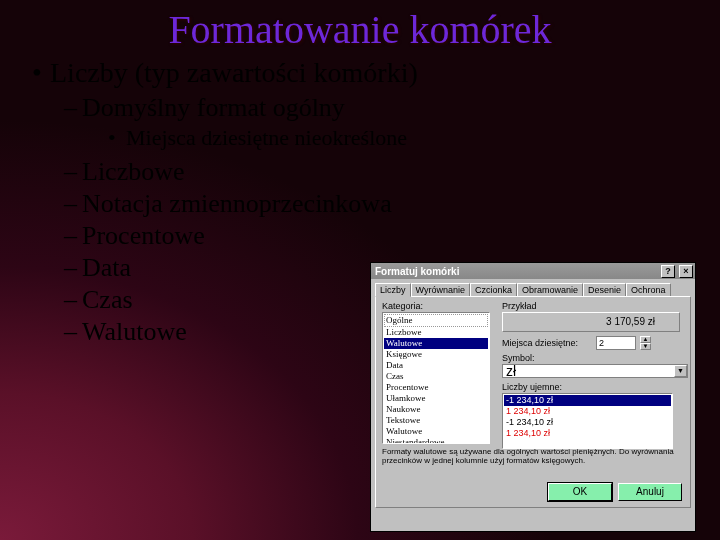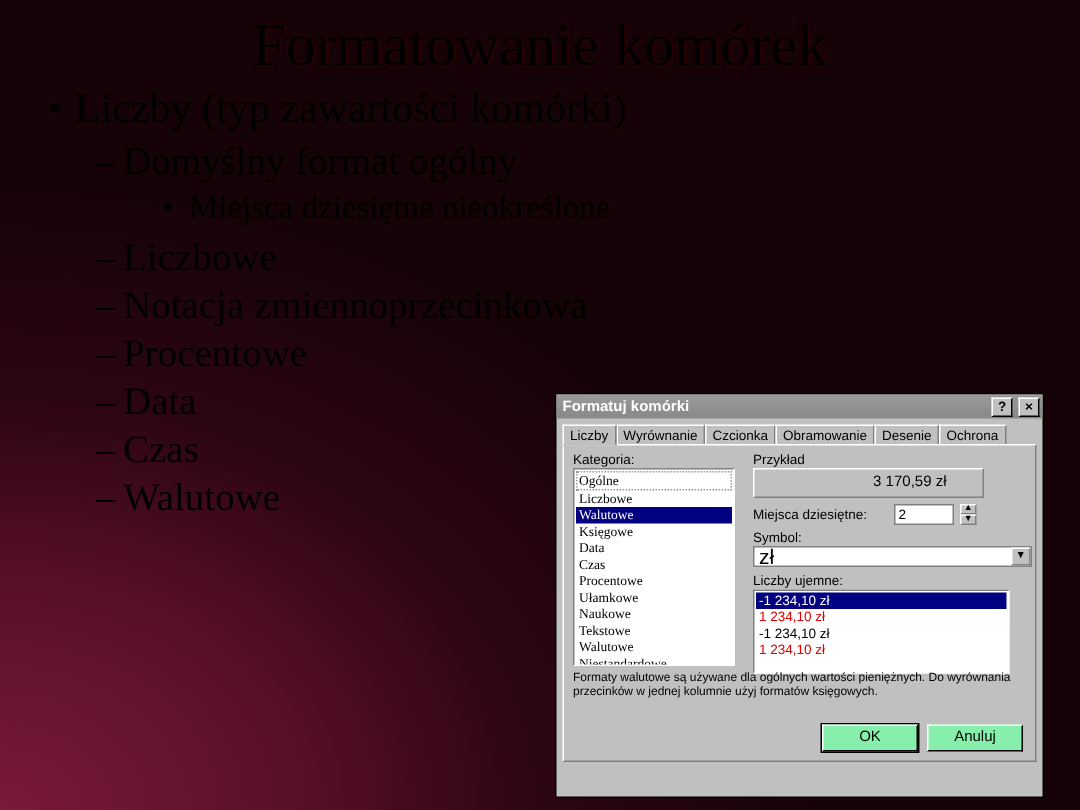--- a/index.html
+++ b/index.html
@@ -7,21 +7,21 @@
     width: 720px; height: 540px;
     background: radial-gradient(ellipse 550px 420px at 0% 100%, #7a1a3a 0%, #5a1028 35%, #2d0515 65%, #150308 100%);
     font-family: "Times New Roman", serif;
     color: #000;
     position: relative;
     overflow: hidden;
   }
   .title {
     font-size: 40px;
     text-align: center;
-    color: #000000;
+    color: #6d28d9;
     text-shadow: 1px 1px 3px #300;
     padding-top: 6px;
   }
   .content { padding: 4px 24px 0 24px; color: #000; }
   .lvl1 { font-size: 28px; margin: 0 0 4px 8px; }
   .lvl2 { font-size: 26px; margin: 2px 0 2px 40px; }
   .lvl3 { font-size: 22px; margin: 2px 0 6px 84px; }
   .bullet { display: inline-block; width: 18px; }
 
   .dialog {
@@ -67,21 +67,21 @@
   .listbox {
     width: 108px; height: 132px;
     background:#fff; border:1px solid #808080;
     border-right-color:#fff; border-bottom-color:#fff;
     padding:1px; overflow:hidden;
   }
   .listbox .it { padding:0 2px; font-size:9px; line-height:11px; white-space:nowrap;font-family:Liberation Serif, serif;}
   .listbox .it.sel { background:#000080; color:#fff;}
   .listbox .it.dot { border:1px dotted #999; padding:0 1px;}
   .preview {
-    width: 154px; height: 20px;
+    width: 178px; height: 20px;
     border:1px solid #808080; border-top-color:#fff; border-left-color:#fff;
     background:#c0c0c0; text-align:right; padding:3px 24px 0 0; font-size:10px;
     margin-bottom:4px;
   }
   .row { display:flex; align-items:center; gap:4px; margin-bottom:3px;}
   .spin { width:40px; height:14px; background:#fff; border:1px solid #808080; font-size:9px; padding:0 2px; display:flex; align-items:center;}
   .spinbtns { display:flex; flex-direction:column;}
   .spinbtns div{ width:11px;height:7px;background:#c0c0c0;border:1px solid #808080;border-top-color:#fff;border-left-color:#fff;font-size:6px;text-align:center;line-height:5px;}
   .combo { width:186px; height:14px; background:#fff; border:1px solid #808080; display:flex; align-items:center;}
   .combo span{flex:1; padding:0 3px; font-size:14px;}

